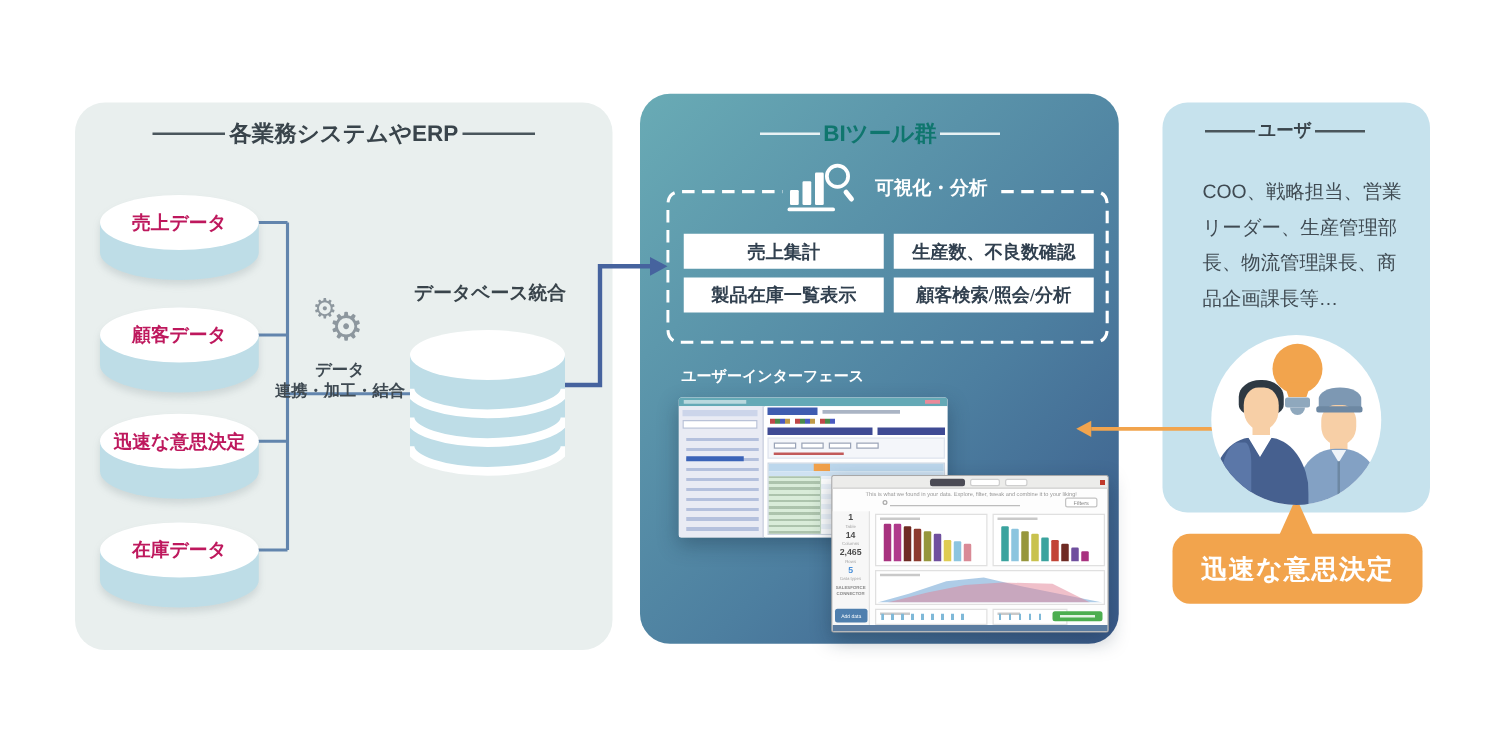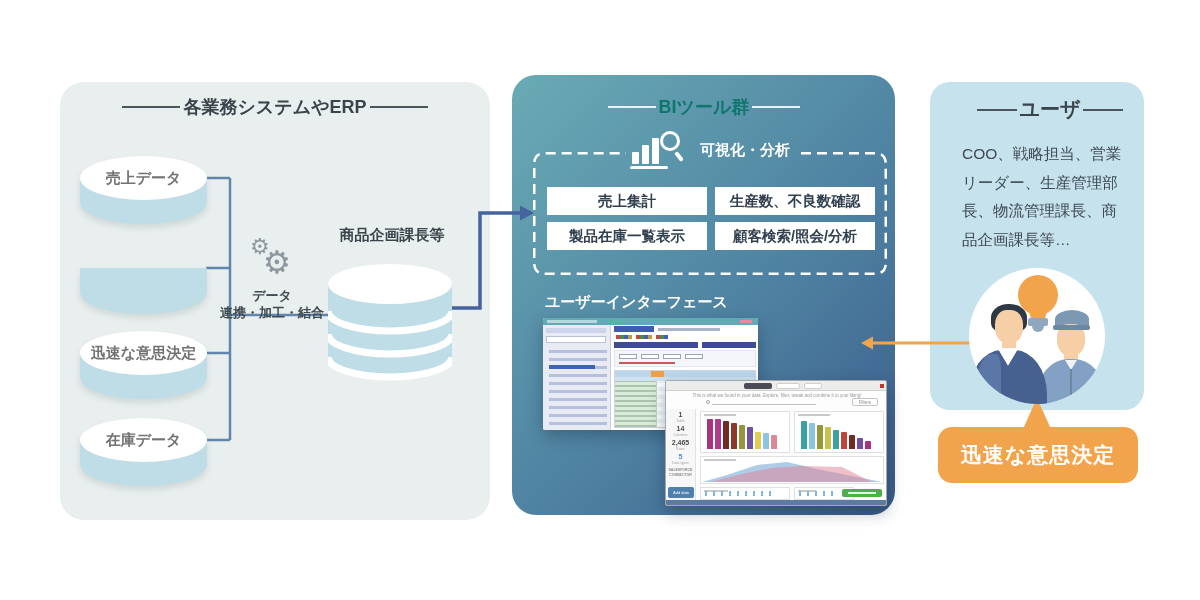--- a/index.html
+++ b/index.html
@@ -22,21 +22,21 @@
   .sec-title { display:flex; align-items:center; justify-content:center; gap:3px; font-weight:bold; font-size:18px; }
   .sec-title .rule { height:2px; flex:0 0 auto; }
   .t-dark { color:#39444b; } .t-dark .rule { background:#4a565c; }
   .t-light { color:#0f766e; }  .t-light .rule { background:#e8f2f4; }
 
   
   .cylinder { position:absolute; width:127px; height:88px; filter:drop-shadow(0 4px 3px rgba(90,110,115,.18)); }
   .cyl-body { position:absolute; left:0; top:22px; width:127px; height:46px; background:var(--cylinder-blue,#bedde7);
               border-bottom-left-radius:63px 22px; border-bottom-right-radius:63px 22px; }
   .cyl-top  { position:absolute; left:0; top:0; width:127px; height:44px; border-radius:50%; background:#fff;
-              display:flex; align-items:center; justify-content:center; font-size:15px; font-weight:600; color:#737373; white-space:nowrap; }
+              display:flex; align-items:center; justify-content:center; font-size:15px; font-weight:600; color:#be185d; white-space:nowrap; }
 
   
   .gears { color:#8d979e; }
   .gear-s { position:absolute; left:0; top:0; font-size:22px; }
   .gear-b { position:absolute; left:13px; top:10px; font-size:31px; }
   .transform-label { text-align:center; font-weight:bold; font-size:13px; line-height:1.3; color:#3f4a52; }
 
   
   .db-label { text-align:center; font-weight:bold; font-size:15px; line-height:1.25; color:#39444b; white-space:nowrap; }
 
@@ -48,21 +48,21 @@
   .viz-icon .b2 { left:12px; height:19px; }
   .viz-icon .b3 { left:22px; height:26px; }
   .viz-icon .base { position:absolute; left:0; bottom:0; width:38px; height:3px; background:#fff; border-radius:2px; }
   .viz-icon .lens { position:absolute; left:30px; top:0; width:20px; height:20px; border:3.5px solid #fff; border-radius:50%; }
   .viz-icon .handle { position:absolute; left:47px; top:20px; width:4px; height:11px; background:#fff; border-radius:2px; transform:rotate(-38deg); }
   .viz-label { color:#fff; font-weight:bold; font-size:15px; white-space:nowrap; }
 
   .fn-btn { position:absolute; width:160px; height:28px; background:#fff; border-radius:0;
             display:flex; align-items:center; justify-content:center; font-size:14.5px; font-weight:600; color:#31404f; white-space:nowrap; }
 
-  .ui-label { color:#fff; font-weight:bold; font-size:15px; }
+  .ui-label { color:#fff; font-weight:bold; font-size:12px; }
 
   
   .shot { box-shadow:0 6px 16px rgba(20,40,60,.35); background:#fff; }
   .bs { left:543px; top:318px; width:215px; height:112px; border-radius:2px; overflow:hidden; }
   .bs-top { position:absolute; left:0; top:0; width:215px; height:7px; background:#64a9b6; }
   .bs-top .chip1 { position:absolute; left:4px; top:2px; width:50px; height:3px; background:rgba(255,255,255,.55); }
   .bs-top .chip2 { position:absolute; right:6px; top:2px; width:12px; height:3px; background:#e98a9a; }
   .bs-side { position:absolute; left:0; top:7px; width:68px; height:105px; background:#e9ebf4; border-right:1px solid #c9cede; }
   .bs-side .bar  { position:absolute; left:3px; top:3px;  width:60px; height:5px; background:#ccd5ea; }
   .bs-side .box  { position:absolute; left:3px; top:11px; width:60px; height:7px; background:#fff; border:1px solid #b9c2d8; }
@@ -173,41 +173,42 @@
     <span>各業務システムやERP</span>
     <span class="rule" style="width:58px;"></span>
   </div>
 
   <div class="cylinder" style="left:80px; top:156px;">
     <div class="cyl-body"></div>
     <div class="cyl-top">売上データ</div>
   </div>
   <div class="cylinder" style="left:80px; top:246px;">
     <div class="cyl-body"></div>
+    <div class="cyl-top">顧客データ</div>
   </div>
   <div class="cylinder" style="left:80px; top:331px;">
     <div class="cyl-body"></div>
     <div class="cyl-top">迅速な意思決定</div>
   </div>
   <div class="cylinder" style="left:80px; top:418px;text-align:right;">
     <div class="cyl-body"></div>
     <div class="cyl-top">在庫データ</div>
   </div>
 
   <div class="abs gears" style="left:250px; top:234px; width:50px; height:50px;">
     <span class="gear-s">⚙</span>
     <span class="gear-b">⚙</span>
   </div>
   <div class="abs transform-label" style="left:212px; top:288px; width:120px;">
     <div>データ</div>
     <div>連携・加工・結合</div>
   </div>
 
   <div class="abs db-label" style="left:312px; top:226px; width:160px;">
-    <div>商品企画課長等</div>
+    <div>データベース統合</div>
   </div>
   <svg class="abs" style="left:328px; top:264px;" width="124" height="118" viewBox="0 0 124 118">
     <path d="M0 20 V96 A62 20 0 0 0 124 96 V20" fill="#bedde7"></path>
     <ellipse cx="62" cy="20" rx="62" ry="20" fill="#ffffff"></ellipse>
     <path d="M0 47 A62 20 0 0 0 124 47" stroke="#ffffff" stroke-width="7" fill="none"></path>
     <path d="M0 70 A62 20 0 0 0 124 70" stroke="#ffffff" stroke-width="7" fill="none"></path>
     <path d="M0 93 A62 20 0 0 0 124 93" stroke="#ffffff" stroke-width="7" fill="none"></path>
   </svg>
 
   <div class="abs sec-title t-light" style="left:520px; top:95px; width:368px;">
@@ -228,21 +229,21 @@
       <span class="base"></span>
       <span class="lens"></span>
         <span class="handle"></span>
     </div>
     <span class="viz-label">可視化・分析</span>
   </div>
 
   <div class="fn-btn" style="left:547px; top:187px;">売上集計</div>
   <div class="fn-btn" style="left:715px; top:187px;">生産数、不良数確認</div>
   <div class="fn-btn" style="left:547px; top:222px;">製品在庫一覧表示</div>
-  <div class="fn-btn" style="left:715px; top:222px;">顧客検索/照会/分析</div>
+  <div class="fn-btn" style="left:715px; top:222px;font-family:Liberation Serif, serif;">顧客検索/照会/分析</div>
 
   <div class="abs ui-label" style="left:545px; top:293px;">ユーザーインターフェース</div>
 
   <div class="abs shot bs">
     <div class="bs-top">
       <span class="chip1"></span>
         <span class="chip2"></span>
     </div>
     <div class="bs-side">
       <div class="bar"></div>
@@ -353,21 +354,21 @@
     <div class="fs-pane" style="left:128px; top:106px; width:60px; height:13px;">
       <span class="pt" style="width:18px;"></span>
       <div class="fs-dots" style="width:40px;"></div>
     </div>
     <div class="fs-green">
         <i></i>
       </div>
     <div class="fs-foot"></div>
   </div>
 
-  <div class="abs sec-title t-dark" style="left:958px; top:96px; width:184px; font-size:20px;">
+  <div class="abs sec-title t-dark" style="left:936px; top:96px; width:184px; font-size:14px;">
     <span class="rule" style="width:40px;"></span>
     <span>ユーザ</span>
     <span class="rule" style="width:40px;"></span>
   </div>
   <div class="abs user-desc" style="left:962px; top:140px; width:164px;">COO、戦略担当、営業リーダー、生産管理部長、物流管理課長、商品企画課長等…</div>
 
   <div class="persons-circle">
     <div class="bulb-glass"></div>
     <div class="bulb-neck"></div>
     <div class="bulb-base"></div>

